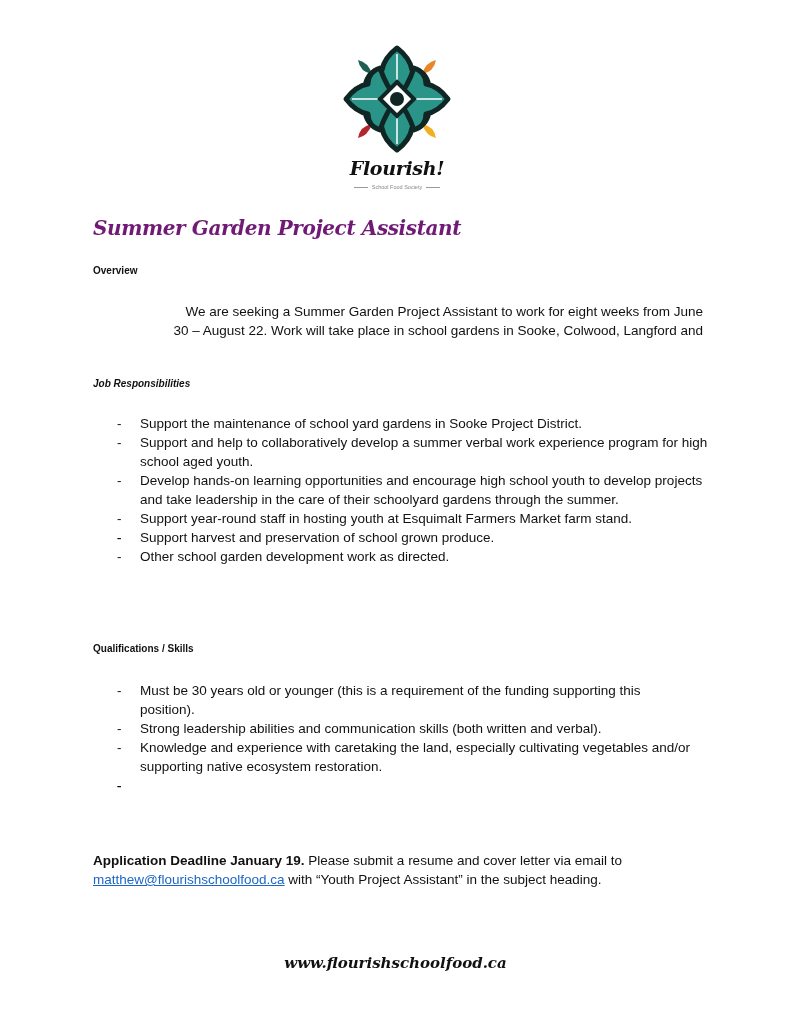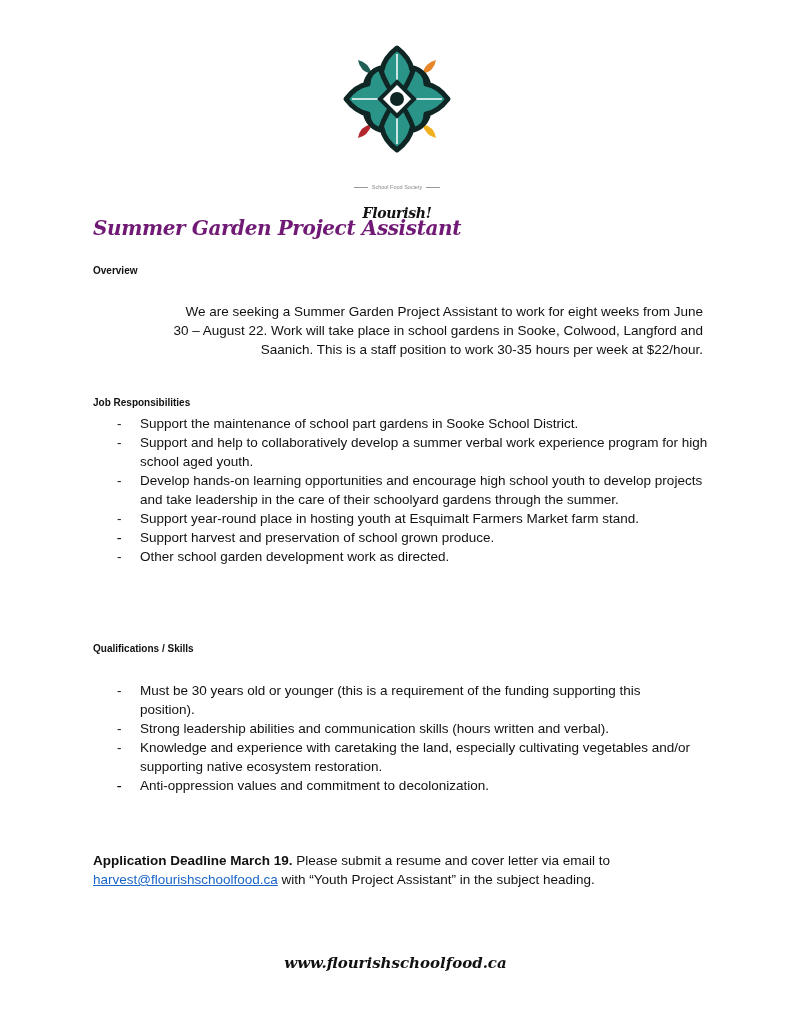--- a/index.html
+++ b/index.html
@@ -24,24 +24,23 @@
     .logo svg { display: block; }
     .logo-name {
       position: absolute;
       left: 0;
       top: 117px;
       width: 118px;
       text-align: center;
       font-family: "DejaVu Serif", "Liberation Serif", serif;
       font-weight: bold;
       font-style: italic;
-      font-size: 14px;
+      font-size: 19px;
       letter-spacing: -0.3px;
       color: #111;
-      margin-top: 48px;
     }
     .logo-tagline {
       position: absolute;
       left: 0;
       top: 144px;
       width: 118px;
       display: flex;
       align-items: center;
       justify-content: center;
       gap: 4px;
@@ -153,42 +152,41 @@
     <span class="rule"></span>
   </div>
 </div>
 
 <h1 class="title">Summer Garden Project Assistant</h1>
 
 <h2 class="section-heading" style="top:265px;">Overview</h2>
 <div class="para" style="top:302px;text-align:right;">
   <div>We are seeking a Summer Garden Project Assistant to work for eight weeks from June</div>
   <div>30 – August 22. Work will take place in school gardens in Sooke, Colwood, Langford and</div>
-  <div>Saanich. This is a staff position to work 30-35 hours per week at $22/hour.</div>
 </div>
 
-<h2 class="section-heading" style="top:397px;">Job Responsibilities</h2>
+<h2 class="section-heading" style="top:378px;font-style:italic;">Job Responsibilities</h2>
 <ul class="bullets" style="top:414px; width:615px;">
-  <li><span class="dash">-</span><span>Support the maintenance of school part gardens in Sooke School District.</span></li>
+  <li><span class="dash">-</span><span>Support the maintenance of school yard gardens in Sooke Project District.</span></li>
   <li><span class="dash">-</span><span>Support and help to collaboratively develop a summer verbal work experience program for high school aged youth.</span></li>
   <li><span class="dash">-</span><span>Develop hands-on learning opportunities and encourage high school youth to develop projects and take leadership in the care of their schoolyard gardens through the summer.</span></li>
-  <li><span class="dash">-</span><span>Support year-round place in hosting youth at Esquimalt Farmers Market farm stand.</span></li>
+  <li><span class="dash">-</span><span>Support year-round staff in hosting youth at Esquimalt Farmers Market farm stand.</span></li>
   <li><span class="dash">-</span></li>
   <li><span class="dash">-</span><span>Support harvest and preservation of school grown produce.</span></li>
   <li><span class="dash">-</span><span>Other school garden development work as directed.</span></li>
 </ul>
 
 <h2 class="section-heading" style="top:643px;">Qualifications / Skills</h2>
 <ul class="bullets" style="top:681px; width:600px;">
   <li><span class="dash">-</span><span>Must be 30 years old or younger (this is a requirement of the funding supporting this position).</span></li>
-  <li><span class="dash">-</span><span>Strong leadership abilities and communication skills (hours written and verbal).</span></li>
+  <li><span class="dash">-</span><span>Strong leadership abilities and communication skills (both written and verbal).</span></li>
   <li><span class="dash">-</span><span>Knowledge and experience with caretaking the land, especially cultivating vegetables and/or supporting native ecosystem restoration.</span></li>
   <li><span class="dash">-</span></li>
   <li><span class="dash">-</span></li>
-  <li><span class="dash">-</span><span>Anti-oppression values and commitment to decolonization.</span></li>
+  <li><span class="dash">-</span></li>
 </ul>
 
 <div class="para" style="top:851px; width:620px;">
-  <span class="deadline-bold">Application Deadline March 19.</span><span> Please submit a resume and cover letter via email to</span><br>
-  <a class="email-link" title="matthew@flourishschoolfood.ca">harvest@flourishschoolfood.ca</a><span> with “Youth Project Assistant” in the subject heading.</span>
+  <span class="deadline-bold">Application Deadline January 19.</span><span> Please submit a resume and cover letter via email to</span><br>
+  <a class="email-link" title="matthew@flourishschoolfood.ca">matthew@flourishschoolfood.ca</a><span> with “Youth Project Assistant” in the subject heading.</span>
 </div>
 
 <div class="footer-url">www.flourishschoolfood.ca</div>
 
 </body></html>

